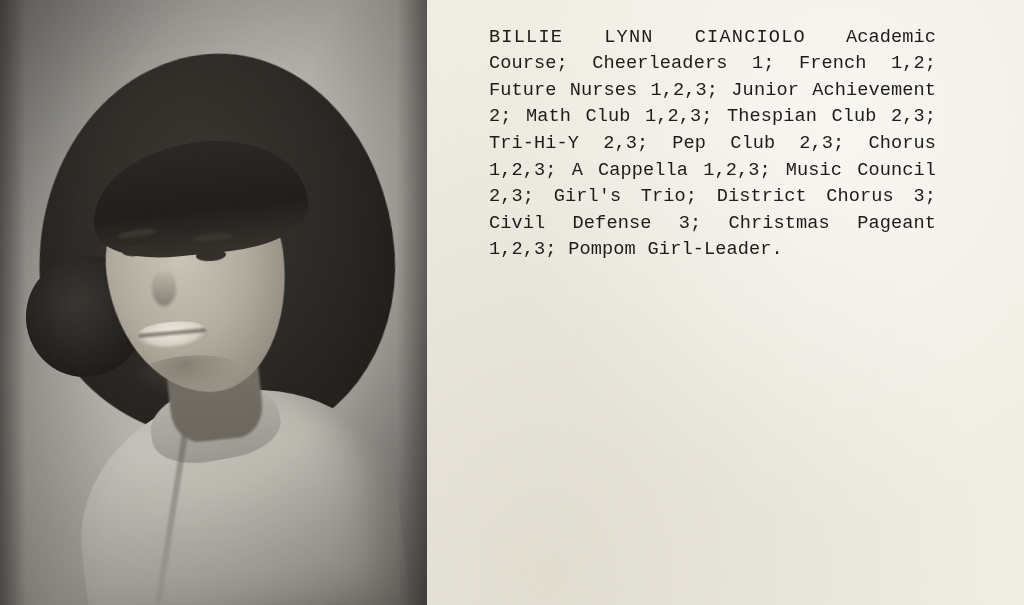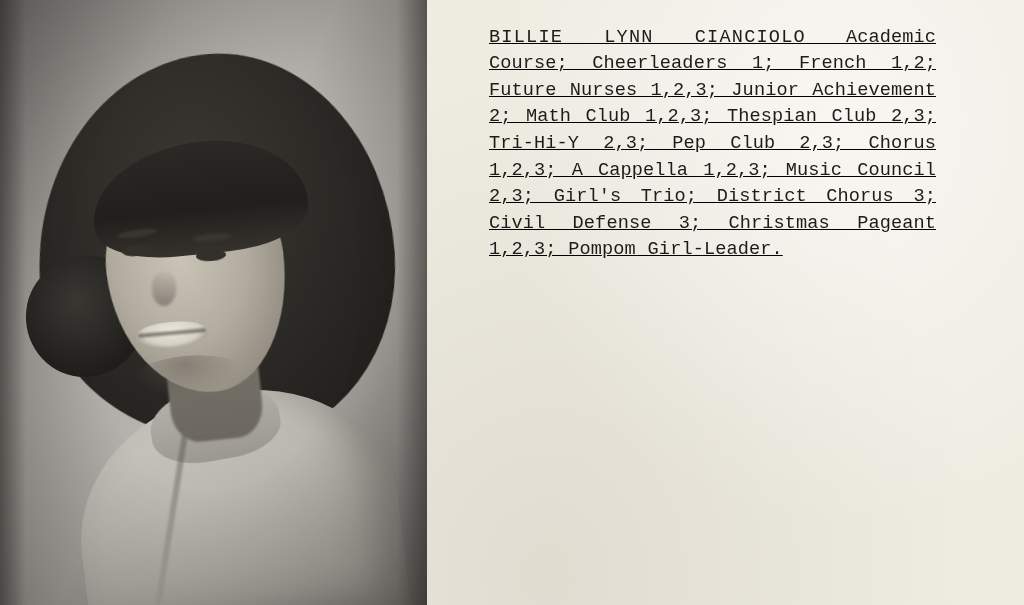--- a/index.html
+++ b/index.html
@@ -245,21 +245,20 @@
   }
 
   
   .text-col {
     position: relative;
     flex: 1 1 auto;
     height: 605px;
     background: #efece2;
     padding: 6px 88px 0 62px;
     box-sizing: border-box;
-    text-decoration: underline;
   }
   .paper-tone {
     position: absolute;
     inset: 0;
     background:
       radial-gradient(ellipse at 70% 20%, rgba(255,255,255,0.55), rgba(255,255,255,0) 60%),
       radial-gradient(ellipse at 20% 95%, rgba(195,190,175,0.35), rgba(195,190,175,0) 65%);
     pointer-events: none;
   }
 

